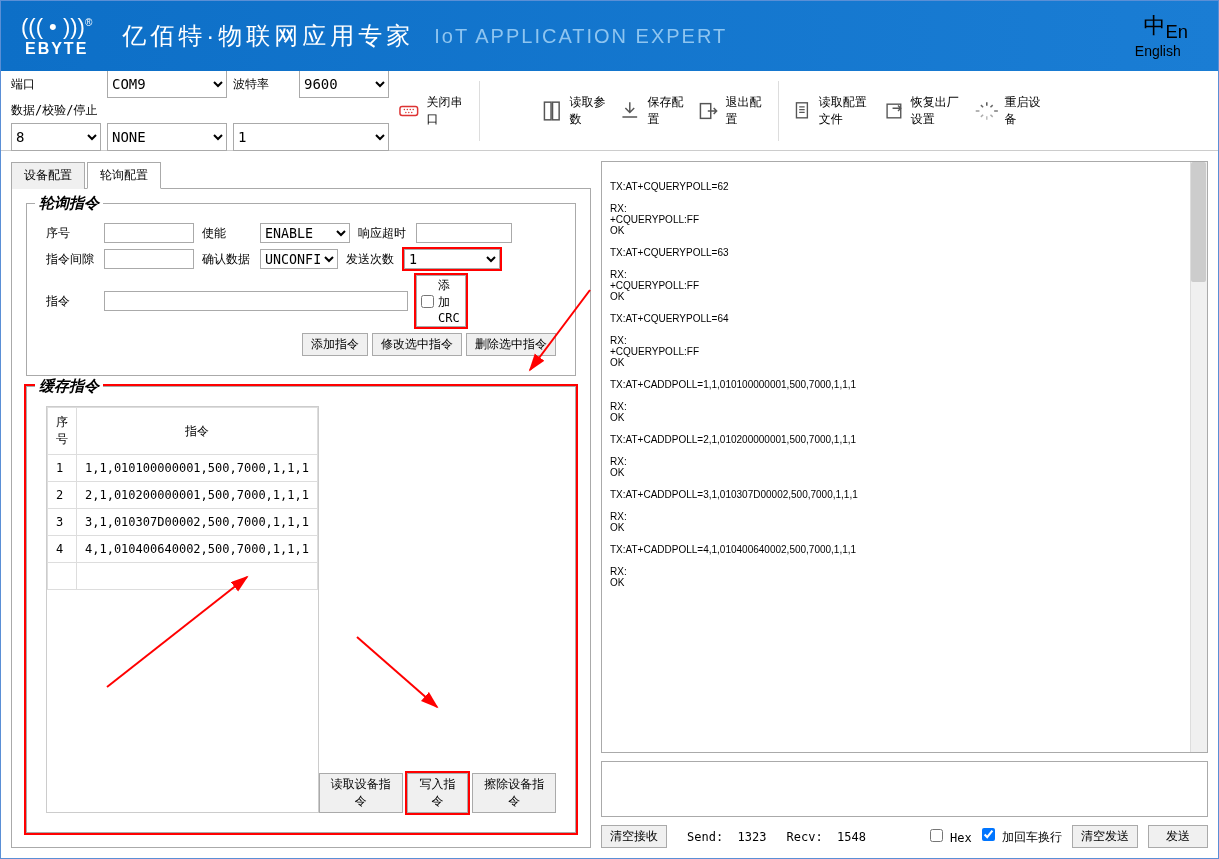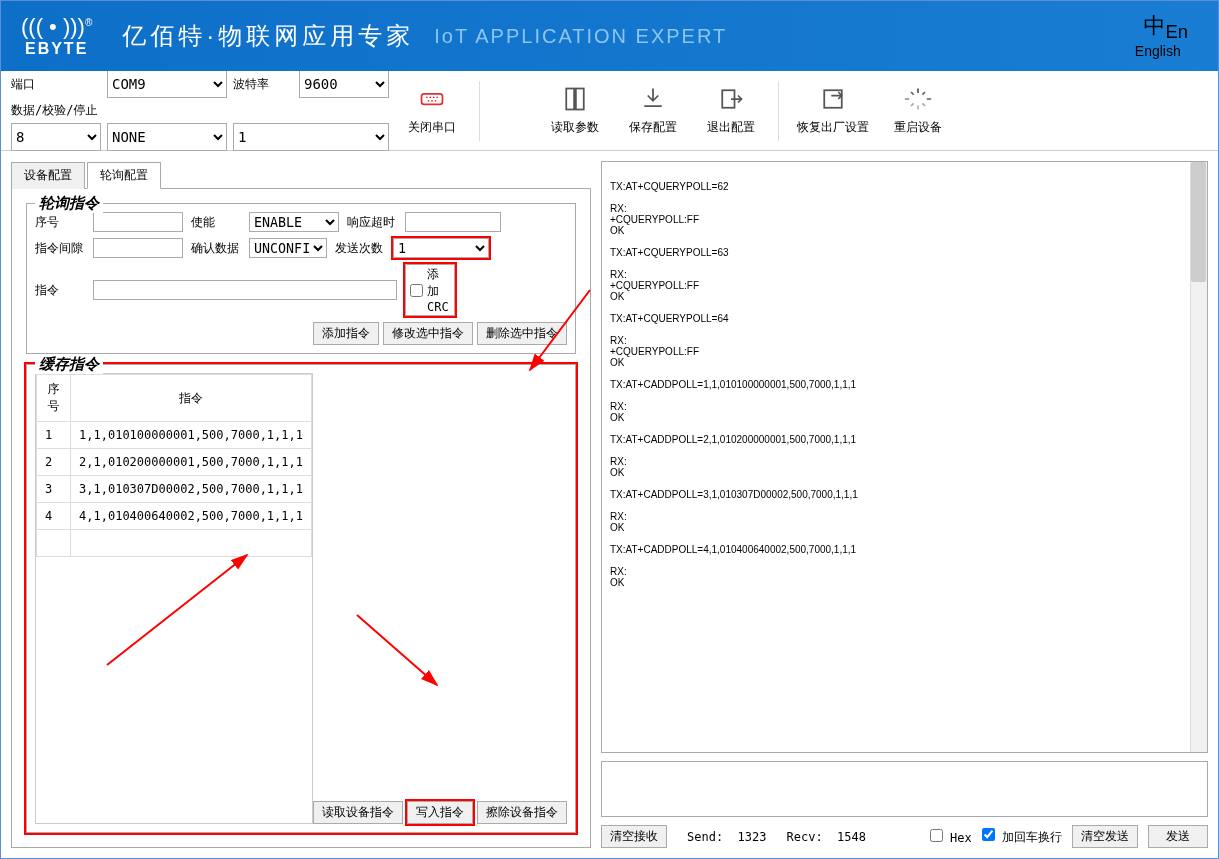--- a/index.html
+++ b/index.html
@@ -14,31 +14,31 @@
 .banner-logo { display: flex; flex-direction: column; align-items: center; margin-right: 30px; }
 .banner-antenna { font-size: 22px; }
 .banner-ebyte { font-size: 16px; font-weight: bold; letter-spacing: 2px; }
 .banner-text1 { font-size: 24px; letter-spacing: 4px; margin-right: 20px; }
 .banner-text2 { font-size: 20px; color: #8ec5f0; letter-spacing: 2px; }
 .banner-lang { position: absolute; right: 30px; top: 10px; color: #000; text-align: center; font-size: 14px; }
 .banner-lang-icon { font-size: 22px; margin-left: 16px; }
 .toolbar { height: 80px; display: flex; align-items: center; padding: 0 10px; border-bottom: 1px solid #ccc; gap: 8px; }
 .port-config { display: grid; grid-template-columns: 90px 120px 60px 90px; gap: 4px 6px; align-items: center; font-size: 12px; font-family: SimSun, monospace; }
 .port-config select { font-family: SimSun, monospace; font-size: 14px; height: 28px; border: 1px solid #aaa; background: #fff; }
-.tool-btn { display: flex; flex-direction: column; align-items: center; justify-content: center; width: 70px; height: 70px; cursor: pointer; gap: 6px; }
+.tool-btn { display: flex; flex-direction: row; align-items: center; justify-content: center; width: 70px; height: 70px; cursor: pointer; gap: 6px; }
 .tool-btn svg { width: 28px; height: 28px; }
 .tool-btn-label { font-size: 12px; font-family: SimSun, monospace; }
 .tool-sep { width: 1px; height: 60px; background: #ddd; margin: 0 4px; }
 .content { flex: 1; display: flex; padding: 10px; gap: 10px; }
 .left-panel { width: 580px; display: flex; flex-direction: column; }
 .tabs { display: flex; border-bottom: 1px solid #aaa; }
 .tab { padding: 4px 12px; border: 1px solid #aaa; border-bottom: none; background: #f0f0f0; margin-right: 2px; font-family: SimSun, monospace; cursor: pointer; position: relative; top: 1px; }
 .tab.active { background: #fff; border-bottom: 1px solid #fff; }
 .tab-body { border: 1px solid #aaa; border-top: none; flex: 1; padding: 14px; display: flex; flex-direction: column; gap: 10px; }
-.fieldset { border: 1px solid #aaa; padding: 8px; position: relative; }
+.fieldset { border: 1px solid #aaa; padding: 19px; position: relative; }
 .fieldset-legend { position: absolute; top: -10px; left: 8px; background: #fff; padding: 0 4px; font-size: 15px; font-style: italic; font-family: SimSun, serif; font-weight: bold; }
 .form-row { display: flex; align-items: center; gap: 8px; margin-bottom: 6px; font-family: SimSun, monospace; }
 .form-row label { width: 50px; }
 .form-row input[type=text] { height: 20px; border: 1px solid #aaa; padding: 0 3px; }
 .form-row select { height: 20px; border: 1px solid #aaa; font-family: SimSun, monospace; background: #fff; }
 .btn { padding: 2px 8px; border: 1px solid #aaa; background: #f0f0f0; cursor: pointer; font-family: SimSun, monospace; font-size: 12px; }
 .btn-row { display: flex; justify-content: flex-end; gap: 4px; }
 .redbox { outline: 2px solid #ff0000; }
 .cache-fieldset { flex: 1; display: flex; flex-direction: row; }
 .cache-table { border: 1px solid #ccc; flex: 1; }
@@ -120,20 +120,27 @@
     <div class="tool-btn">
       <svg viewBox="0 0 32 32">
           <rect x="6" y="6" width="14" height="20" fill="none" stroke="#555" stroke-width="2"></rect>
           <path d="M16 16h12m-4-4l4 4-4 4" fill="none" stroke="#555" stroke-width="2"></path>
         </svg>
       <span class="tool-btn-label">退出配置</span>
     </div>
     <div class="tool-sep"></div>
     <div class="tool-btn" style="width:84px">
       <svg viewBox="0 0 32 32">
+          <rect x="8" y="4" width="16" height="22" fill="none" stroke="#555" stroke-width="2"></rect>
+          <path d="M12 10h8M12 14h8M12 18h8" stroke="#555" stroke-width="2"></path>
+        </svg>
+      <span class="tool-btn-label">读取配置文件</span>
+    </div>
+    <div class="tool-btn" style="width:84px">
+      <svg viewBox="0 0 32 32">
           <rect x="6" y="6" width="20" height="20" fill="none" stroke="#555" stroke-width="2"></rect>
           <path d="M14 12h12m-4-4l4 4-4 4" fill="none" stroke="#555" stroke-width="2"></path>
         </svg>
       <span class="tool-btn-label">恢复出厂设置</span>
     </div>
     <div class="tool-btn">
       <svg viewBox="0 0 32 32">
           <g stroke="#555" stroke-width="2">
             <path d="M16 4v5"></path>
             <path d="M16 23v5" opacity=".4"></path>

